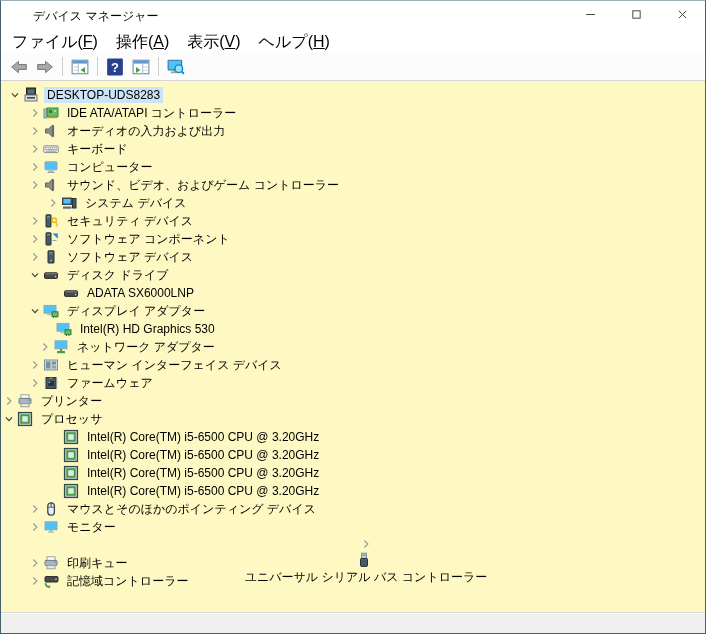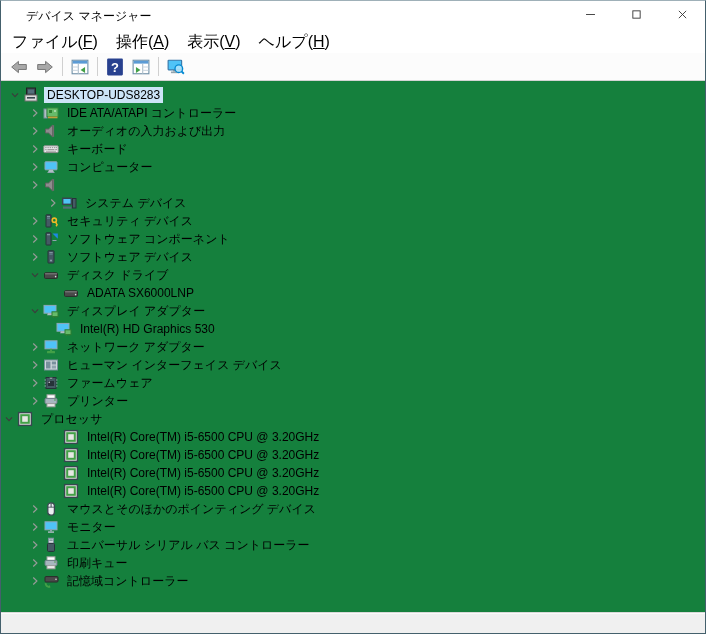--- a/index.html
+++ b/index.html
@@ -6,35 +6,35 @@
   .window{
     width:706px;height:634px;box-sizing:border-box;
     border:1px solid #44606c;border-top-color:#9fb0b8;
     display:flex;flex-direction:column;background:#fff;
     font-family:"Liberation Sans",sans-serif;color:#000;
     position:relative;overflow:hidden;
   }
   
   .titlebar{height:30px;flex:0 0 auto;display:flex;align-items:center;padding-left:9px;background:#fff;}
   .title-icon{width:16px;height:16px;flex:0 0 16px;}
-  .title-text{font-size:12px;white-space:nowrap;}
+  .title-text{font-size:12px;margin-left:7px;white-space:nowrap;}
   .controls{margin-left:auto;display:flex;height:100%;}
   .ctrl{width:46px;height:100%;border:none;background:transparent;display:flex;align-items:center;justify-content:center;padding:0;cursor:default;}
   .ctrl svg{width:13px;height:13px;}
   
   .menubar{height:22px;flex:0 0 auto;display:flex;align-items:center;padding-left:2px;background:#fff;font-size:16px;}
   .menu-item{padding:3px 9px;white-space:nowrap;}
   .menu-item u{text-decoration:underline;}
   
   .toolbar{height:27px;flex:0 0 auto;display:flex;align-items:center;padding-left:5px;background:#fcfcfc;border-bottom:1px solid #d4d4d4;}
   .toolbar-btn{width:26px;height:23px;border:none;background:transparent;display:flex;align-items:center;justify-content:center;padding:0;}
   .toolbar-btn svg{width:18px;height:18px;display:block;}
   .toolbar-sep{width:1px;height:19px;background:#d0d0d0;margin:0 4px;flex:0 0 1px;}
   
-  .tree{flex:1 1 auto;background:#15803d;padding-top:5px;overflow:hidden;}
+  .tree{flex:1 1 auto;background:#fef9c3;padding-top:5px;overflow:hidden;}
   .tree-row{height:18px;display:flex;align-items:center;font-size:12px;white-space:nowrap;}
   .chev{width:16px;height:16px;flex:0 0 16px;display:flex;align-items:center;justify-content:center;}
   .chev svg{width:14px;height:14px;display:block;}
   .t-icon{width:16px;height:16px;flex:0 0 16px;margin-right:5px;display:flex;align-items:center;justify-content:center;}
   .t-icon svg{width:16px;height:16px;display:block;}
   .t-label{padding:1px 3px;}
   .t-label.selected{background:#cce4f7;}
   
   .statusbar{height:20px;flex:0 0 auto;background:#f0f0f0;border-top:1px solid #d9d9d9;box-shadow:inset 0 1px 0 #fafafa;}
 </style>
@@ -225,20 +225,21 @@
           <svg viewBox="0 0 16 16" xmlns="http://www.w3.org/2000/svg">
             <path d="M6 4 L10.2 8 L6 12" fill="none" stroke="#9a9a9a" stroke-width="1.3"></path>
           </svg>
         </span>
         <span class="t-icon">
           <svg viewBox="0 0 16 16" xmlns="http://www.w3.org/2000/svg">
             <path d="M2.5 6 L5.5 6 L9.5 2.2 L9.5 13.8 L5.5 10 L2.5 10 Z" fill="#8d8d8d" stroke="#616161"></path>
             <rect x="9.5" y="2.2" width="1.6" height="11.6" fill="#6e6e6e"></rect>
           </svg>
         </span>
+        <span class="t-label">サウンド、ビデオ、およびゲーム コントローラー</span>
       </div>
       <div class="tree-row" style="padding-left: 26px; margin-left: 18px;">
         <span class="chev">
           <svg viewBox="0 0 16 16" xmlns="http://www.w3.org/2000/svg">
             <path d="M6 4 L10.2 8 L6 12" fill="none" stroke="#9a9a9a" stroke-width="1.3"></path>
           </svg>
         </span>
         <span class="t-icon">
           <svg viewBox="0 0 16 16" xmlns="http://www.w3.org/2000/svg">
             <rect x="1" y="2.5" width="10" height="7.5" fill="#37474f"></rect>
@@ -347,21 +348,21 @@
           <svg viewBox="0 0 16 16" xmlns="http://www.w3.org/2000/svg">
             <rect x="1" y="2.4" width="12" height="7.8" fill="#4fc3f7" stroke="#8fa8b8"></rect>
             <path d="M5 10.2 L9 10.2 L10 12.2 L4 12.2 Z" fill="#b0bec5"></path>
             <rect x="9" y="8.8" width="6" height="4.8" fill="#66bb6a" stroke="#2e7d32"></rect>
             <rect x="10" y="13.6" width="1" height="1.4" fill="#2e7d32"></rect>
             <rect x="12.5" y="13.6" width="1" height="1.4" fill="#2e7d32"></rect>
           </svg>
         </span>
         <span class="t-label">Intel(R) HD Graphics 530</span>
       </div>
-      <div class="tree-row" style="padding-left: 26px;">
+      <div class="tree-row" style="padding-left: 36px;">
         <span class="chev">
           <svg viewBox="0 0 16 16" xmlns="http://www.w3.org/2000/svg">
             <path d="M6 4 L10.2 8 L6 12" fill="none" stroke="#9a9a9a" stroke-width="1.3"></path>
           </svg>
         </span>
         <span class="t-icon">
           <svg viewBox="0 0 16 16" xmlns="http://www.w3.org/2000/svg">
             <rect x="2" y="1.8" width="12" height="8" fill="#4fc3f7" stroke="#8fa8b8"></rect>
             <rect x="7" y="9.8" width="2" height="2.2" fill="#43a047"></rect>
             <rect x="4" y="12" width="8" height="2.2" rx="0.5" fill="#43a047"></rect>
@@ -402,21 +403,21 @@
               <line x1="13" y1="5" x2="14.5" y2="5"></line>
               <line x1="13" y1="8" x2="14.5" y2="8"></line>
               <line x1="13" y1="11" x2="14.5" y2="11"></line>
             </g>
             <rect x="5" y="6" width="6" height="5" fill="#263238"></rect>
             <circle cx="6.2" cy="7.2" r="0.7" fill="#eceff1"></circle>
           </svg>
         </span>
         <span class="t-label">ファームウェア</span>
       </div>
-      <div class="tree-row" style="padding-left: 26px;">
+      <div class="tree-row" style="">
         <span class="chev">
           <svg viewBox="0 0 16 16" xmlns="http://www.w3.org/2000/svg">
             <path d="M6 4 L10.2 8 L6 12" fill="none" stroke="#9a9a9a" stroke-width="1.3"></path>
           </svg>
         </span>
         <span class="t-icon">
           <svg viewBox="0 0 16 16" xmlns="http://www.w3.org/2000/svg">
             <rect x="4" y="1.8" width="8" height="3.6" fill="#ffffff" stroke="#9e9e9e"></rect>
             <rect x="2" y="5.4" width="12" height="5.2" rx="1" fill="#a7b6bf" stroke="#6e7f88"></rect>
             <circle cx="12" cy="7" r="0.8" fill="#43a047"></circle>
@@ -502,21 +503,21 @@
         </span>
         <span class="t-icon">
           <svg viewBox="0 0 16 16" xmlns="http://www.w3.org/2000/svg">
             <rect x="2" y="2.8" width="12" height="8" fill="#4fc3f7" stroke="#8fa8b8"></rect>
             <rect x="7" y="10.8" width="2" height="1.6" fill="#90a4ae"></rect>
             <rect x="5" y="12.4" width="6" height="1.4" fill="#b0bec5"></rect>
           </svg>
         </span>
         <span class="t-label">モニター</span>
       </div>
-      <div class="tree-row" style="padding-left: 26px;">
+      <div class="tree-row" style="padding-left: 26px; flex-direction: column;">
         <span class="chev">
           <svg viewBox="0 0 16 16" xmlns="http://www.w3.org/2000/svg">
             <path d="M6 4 L10.2 8 L6 12" fill="none" stroke="#9a9a9a" stroke-width="1.3"></path>
           </svg>
         </span>
         <span class="t-icon">
           <svg viewBox="0 0 16 16" xmlns="http://www.w3.org/2000/svg">
             <rect x="5.5" y="1.2" width="5" height="5.2" fill="#cfd8dc" stroke="#78909c"></rect>
             <rect x="6.6" y="2.4" width="1" height="1.6" fill="#546e7a"></rect>
             <rect x="8.4" y="2.4" width="1" height="1.6" fill="#546e7a"></rect>

